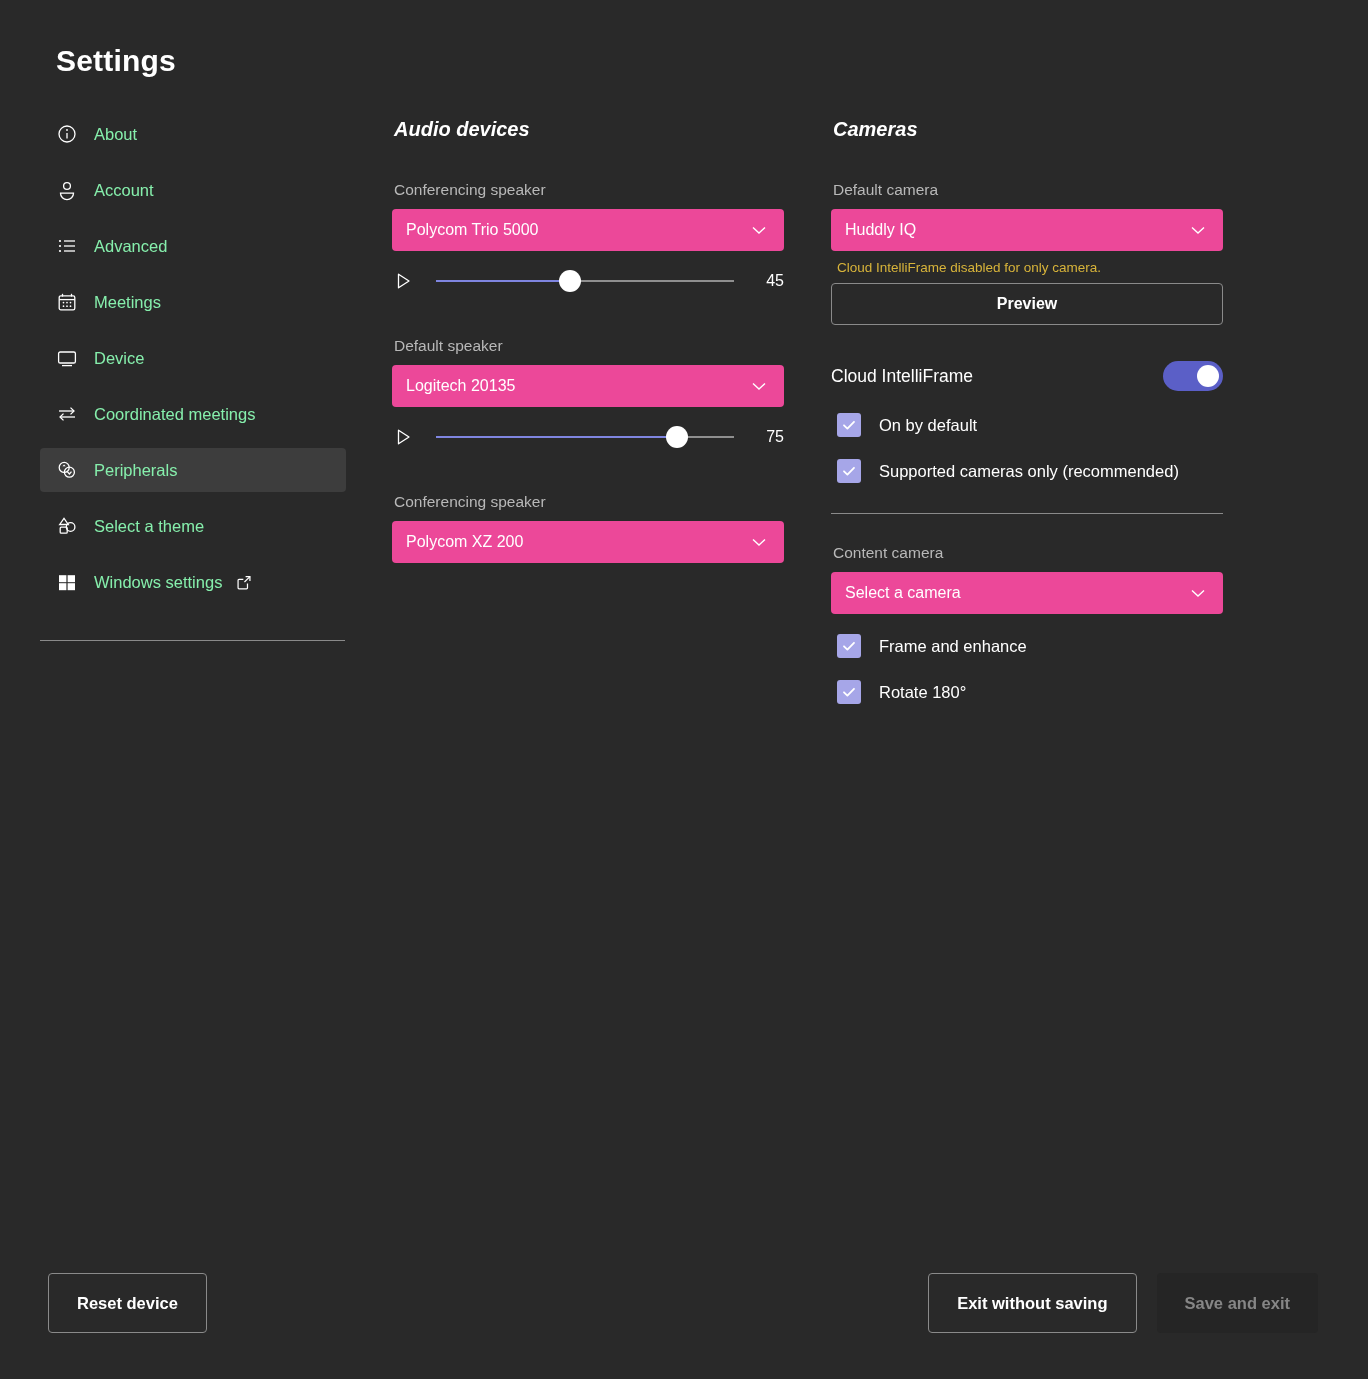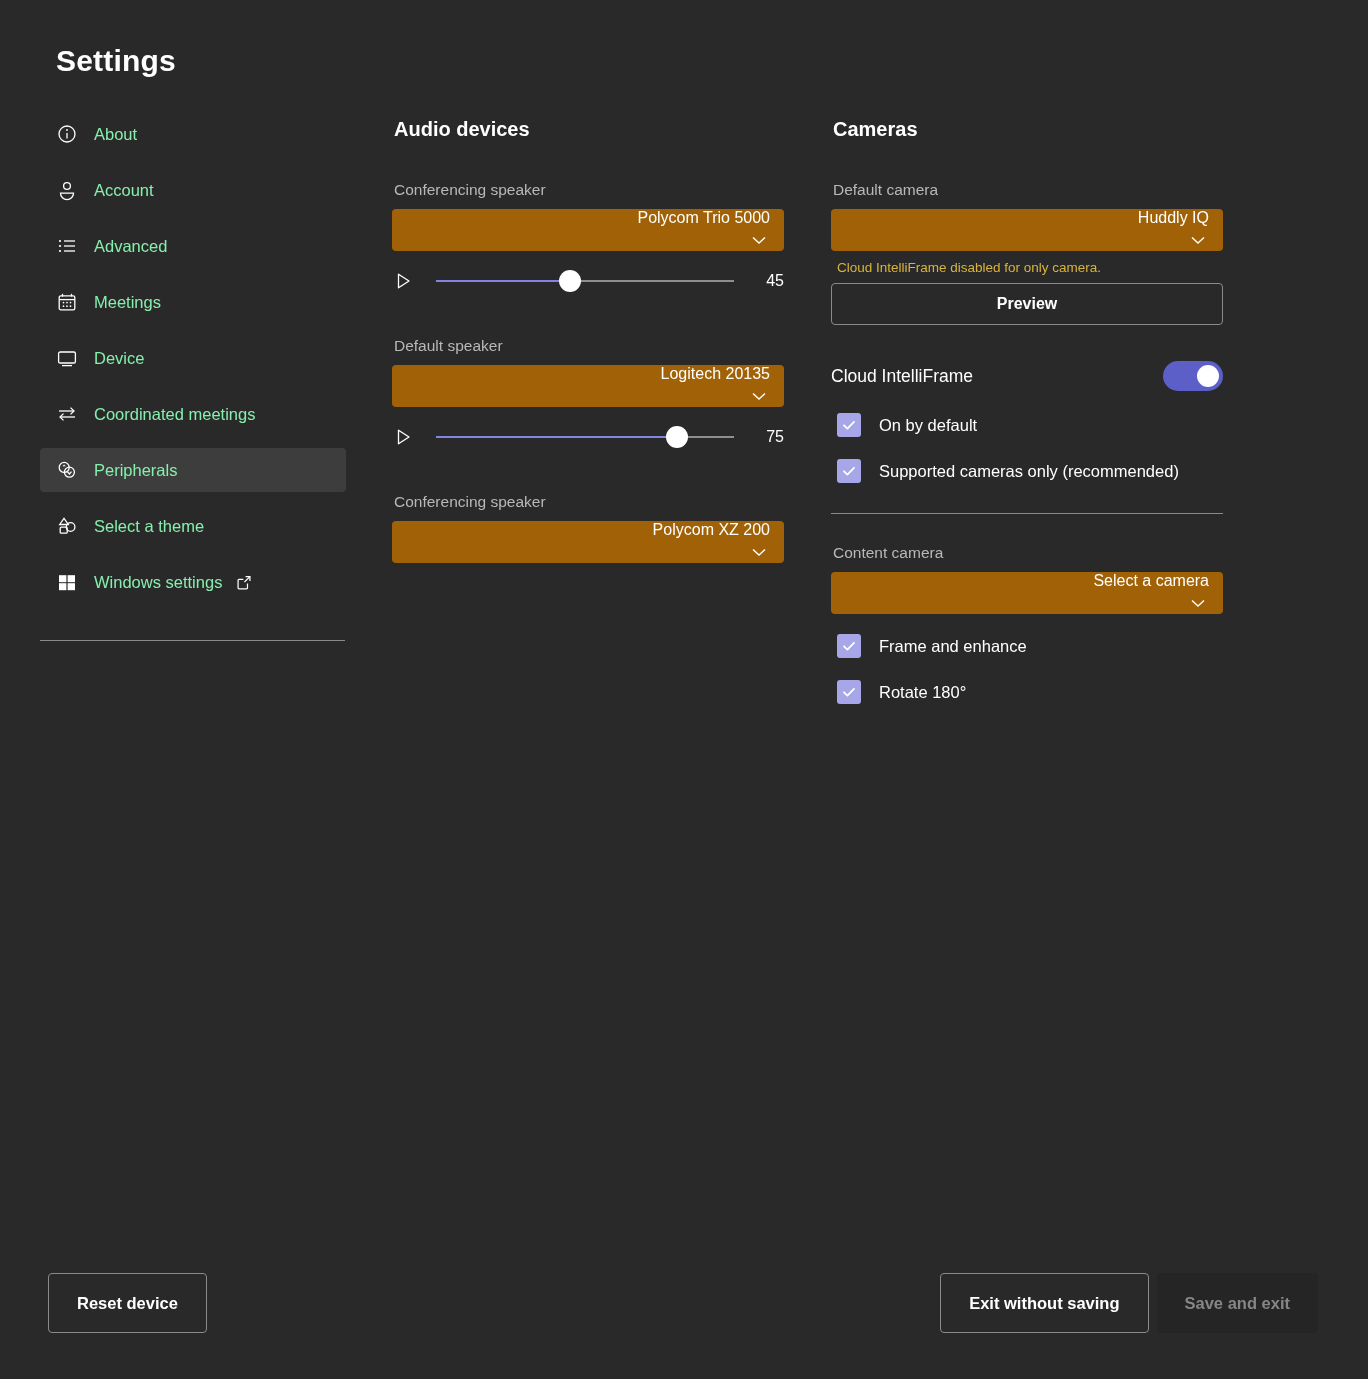--- a/index.html
+++ b/index.html
@@ -40,30 +40,31 @@
     position: absolute; left: 40px; top: 640px;
     width: 305px; height: 1px; background: #8a8a8a;
   }
 
   
   .col-audio  { position: absolute; left: 392px; top: 118px; width: 392px; }
   .col-camera { position: absolute; left: 831px; top: 118px; width: 392px; }
   .col-head {
     font-size: 20px; font-weight: bold; color: #ffffff;
     margin: 0 0 40px 2px;
+    font-style: italic;
   }
   .field-label {
     font-size: 15.5px; color: #b8b8b8; margin-bottom: 10px; margin-left: 2px;
   }
 
   
   .dropdown {
-    position: relative; height: 42px; background: #a16207;
-    border-radius: 4px; display: flex; align-items: flex-end;
-    padding: 0 14px 0 14px; cursor: pointer; flex-direction: column;
+    position: relative; height: 42px; background: #ec4899;
+    border-radius: 4px; display: flex; align-items: center;
+    padding: 0 14px 0 14px; cursor: pointer;
   }
   .dropdown .dd-value { font-size: 16px; color: #ffffff; flex: 1; }
   .chev { width: 22px; height: 22px; flex: 0 0 22px; }
 
   
   .slider-row { display: flex; align-items: center; height: 52px; margin-top: 4px; }
   .play-ico { width: 22px; height: 22px; flex: 0 0 22px; margin-right: 22px; }
   .slider { position: relative; flex: 1; height: 22px; cursor: pointer; }
   .track-bg {
     position: absolute; left: 0; right: 0; top: 10px;
@@ -120,21 +121,21 @@
   .checkbox {
     width: 24px; height: 24px; flex: 0 0 24px; border-radius: 3px;
     background: #a6a6e8; display: flex; align-items: center; justify-content: center;
     margin-right: 18px; cursor: pointer;
   }
   .check-label { font-size: 16.5px; color: #ffffff; }
   .cam-divider { height: 1px; background: #8a8a8a; margin: 30px 0 0 0; width: 392px; }
 
   
   .footer-left  { position: absolute; left: 40px; top: 1273px; padding-left: 8px; }
-  .footer-right { position: absolute; right: 50px; top: 1273px; display: flex; gap: 8px; }
+  .footer-right { position: absolute; right: 50px; top: 1273px; display: flex; gap: 20px; }
   .btn-foot {
     height: 60px; padding: 0 28px; border-radius: 4px;
     font-size: 16.5px; font-weight: bold;
     display: flex; align-items: center; justify-content: center;
     cursor: pointer; font-family: "Liberation Sans", sans-serif;
   }
   .btn-foot.outline { border: 1px solid #8a8a8a; background: transparent; color: #ffffff; }
   .btn-foot.disabled { border: none; background: #252525; color: #868686; cursor: default; }
 </style>
 </head>

